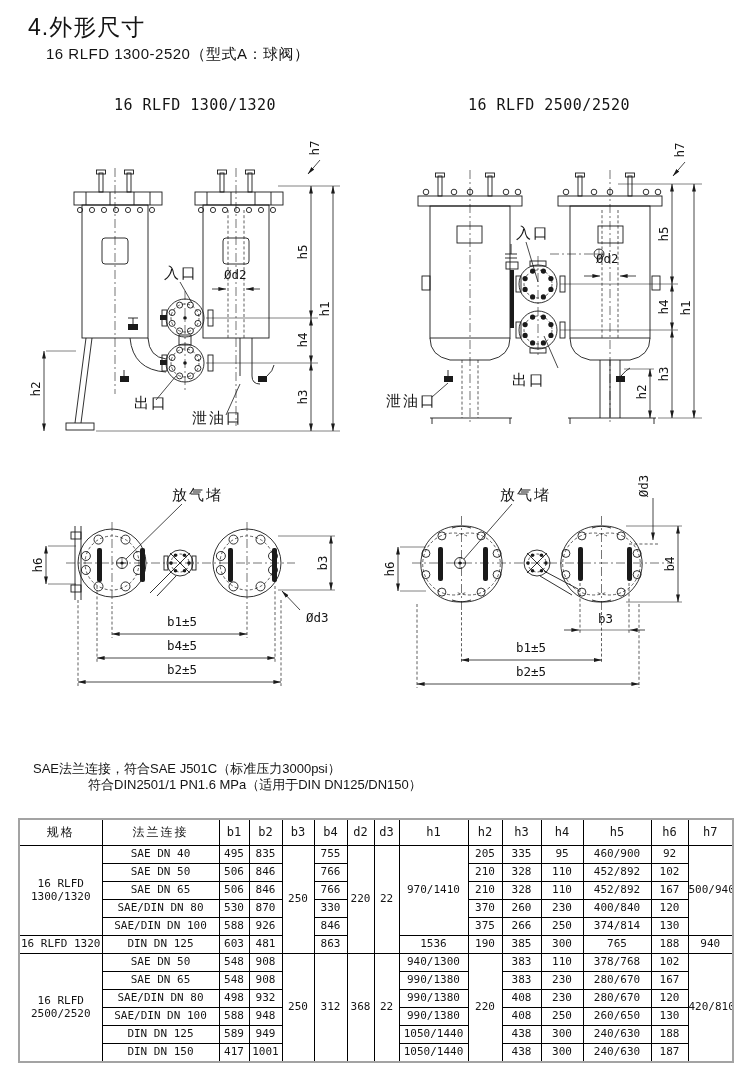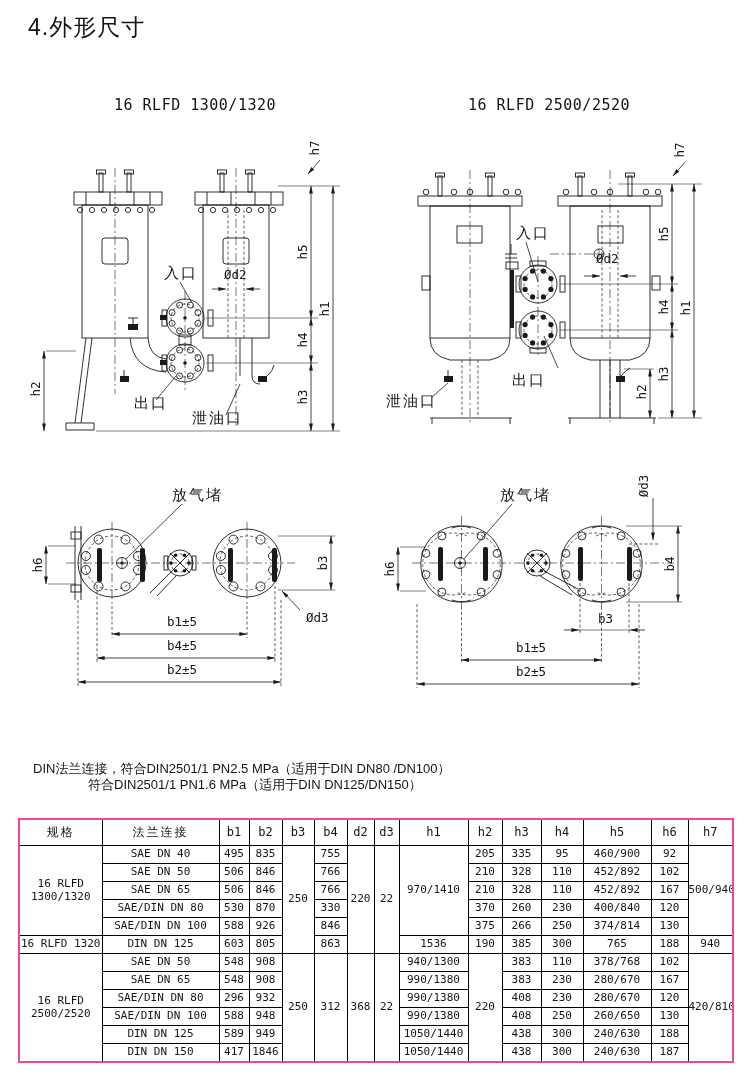--- a/index.html
+++ b/index.html
@@ -8,21 +8,21 @@
   .abs{position:absolute;}
   .sec-title{left:28px;top:12px;font-size:23px;letter-spacing:1px;}
   .subtitle{left:46px;top:45px;font-size:15px;letter-spacing:.5px;}
   .fig-title{font-family:"DejaVu Sans Mono","Liberation Mono",monospace;font-size:15px;letter-spacing:.5px;}
   .fig-title-left{left:114px;top:96px;}
   .fig-title-right{left:468px;top:96px;}
   .notes{left:33px;top:761px;font-size:13px;line-height:16px;white-space:nowrap;}
   .notes .indent{padding-left:55px;}
   
   .tblwrap{left:18px;top:818px;}
-  table.spec-table{border-collapse:collapse;table-layout:fixed;width:714px;border:2px solid #ec4899;}
+  table.spec-table{border-collapse:collapse;table-layout:fixed;width:714px;border:2px solid #a3a3a3;}
   table.spec-table td,table.spec-table th{border:1px solid #000;padding:0;height:17px;
       font-family:"DejaVu Sans Mono","Liberation Mono",monospace;font-size:11px;font-weight:normal;
       text-align:center;vertical-align:middle;line-height:1.15;overflow:hidden;}
   table.spec-table tr.hd th{height:25px;font-size:12px;}
   th.cjk{font-family:"Liberation Sans",sans-serif;font-size:13px;letter-spacing:2px;}
   td.spec{text-align:left;padding-left:3px;white-space:pre-line;font-size:11px;margin-left:41px;}
   td.flange{text-align:left;padding-left:6px;}
   
   svg .k{fill:none;stroke:#1a1a1a;stroke-width:0.9;}
   svg .kd{fill:none;stroke:#1a1a1a;stroke-width:0.7;stroke-dasharray:3 2.2;}
@@ -33,20 +33,21 @@
   svg text{fill:#141414;}
   svg .tc{font-family:"Liberation Sans",sans-serif;font-size:15px;letter-spacing:2px;}
   svg .tm{font-family:"DejaVu Sans Mono","Liberation Mono",monospace;font-size:12.5px;}
 </style>
 </head>
 <body>
 
 <div class="page">
 
   <div class="abs sec-title">4.外形尺寸</div>
+  <div class="abs subtitle">16 RLFD 1300-2520（型式A：球阀）</div>
   <div class="abs fig-title fig-title-left">16 RLFD 1300/1320</div>
   <div class="abs fig-title fig-title-right">16 RLFD 2500/2520</div>
 
   <svg class="abs" style="left:30px;top:126px" width="345" height="335" viewBox="0 0 345 335">
     <defs>
       <marker id="aA" viewBox="0 0 10 6" refX="9.5" refY="3" markerWidth="10" markerHeight="6" orient="auto-start-reverse">
         <path d="M0,0.6 L10,3 L0,5.4 Z" fill="#1a1a1a"></path>
       </marker>
     </defs>
     <g>
@@ -474,21 +475,21 @@
       <line class="dim" x1="79.5" y1="200" x2="219.5" y2="200" marker-start="url(#aD)" marker-end="url(#aD)"></line>
       <text class="tm" x="149" y="192" text-anchor="middle">b1±5</text>
       <line class="kd" x1="35" y1="144" x2="35" y2="228"></line>
         <line class="kd" x1="257" y1="144" x2="257" y2="228"></line>
       <line class="dim" x1="35" y1="224" x2="257" y2="224" marker-start="url(#aD)" marker-end="url(#aD)"></line>
       <text class="tm" x="149" y="216" text-anchor="middle">b2±5</text>
     </g>
   </svg>
 
   <div class="abs notes">
-    <div>DIN法兰连接，符合DIN2501/1 PN2.5 MPa（适用于DIN DN80 /DN100）</div>
+    <div>SAE法兰连接，符合SAE J501C（标准压力3000psi）</div>
     <div class="indent">符合DIN2501/1 PN1.6 MPa（适用于DIN DN125/DN150）</div>
   </div>
 
   <div class="abs tblwrap">
     <table class="spec-table">
       <colgroup>
         <col style="width:83px">
           <col style="width:117px">
           <col style="width:30px">
           <col style="width:33px">
@@ -581,21 +582,21 @@
         <td>375</td>
         <td>266</td>
         <td>250</td>
         <td>374/814</td>
         <td>130</td>
       </tr>
       <tr>
         <td class="spec">16 RLFD 1320</td>
         <td class="flange">DIN DN 125</td>
         <td>603</td>
-        <td>805</td>
+        <td>481</td>
         <td>863</td>
         <td>1536</td>
         <td>190</td>
         <td>385</td>
         <td>300</td>
         <td>765</td>
         <td>188</td>
         <td>940</td>
       </tr>
       <tr>
@@ -621,21 +622,21 @@
         <td>548</td>
         <td>908</td>
         <td>990/1380</td>
         <td>383</td>
         <td>230</td>
         <td>280/670</td>
         <td>167</td>
       </tr>
       <tr>
         <td class="flange">SAE/DIN DN 80</td>
-        <td>296</td>
+        <td>498</td>
         <td>932</td>
         <td>990/1380</td>
         <td>408</td>
         <td>230</td>
         <td>280/670</td>
         <td>120</td>
       </tr>
       <tr>
         <td class="flange">SAE/DIN DN 100</td>
         <td>588</td>
@@ -652,21 +653,21 @@
         <td>949</td>
         <td>1050/1440</td>
         <td>438</td>
         <td>300</td>
         <td>240/630</td>
         <td>188</td>
       </tr>
       <tr>
         <td class="flange">DIN DN 150</td>
         <td>417</td>
-        <td>1846</td>
+        <td>1001</td>
         <td>1050/1440</td>
         <td>438</td>
         <td>300</td>
         <td>240/630</td>
         <td>187</td>
       </tr>
     </tbody>
       </table>
   </div>
 

